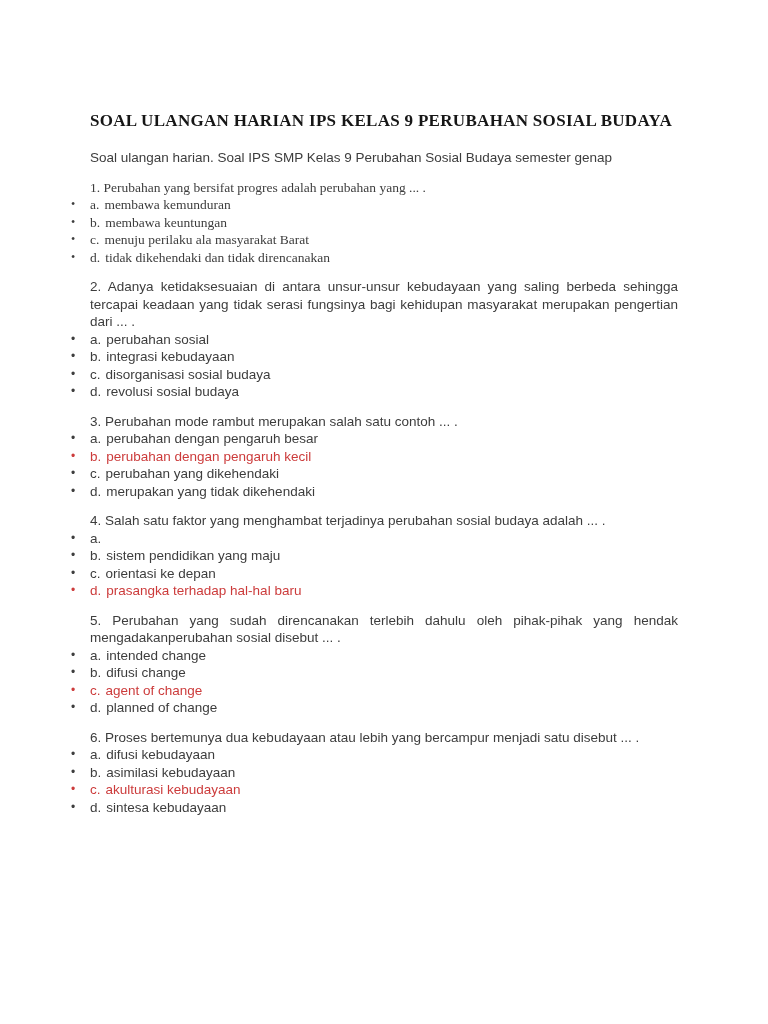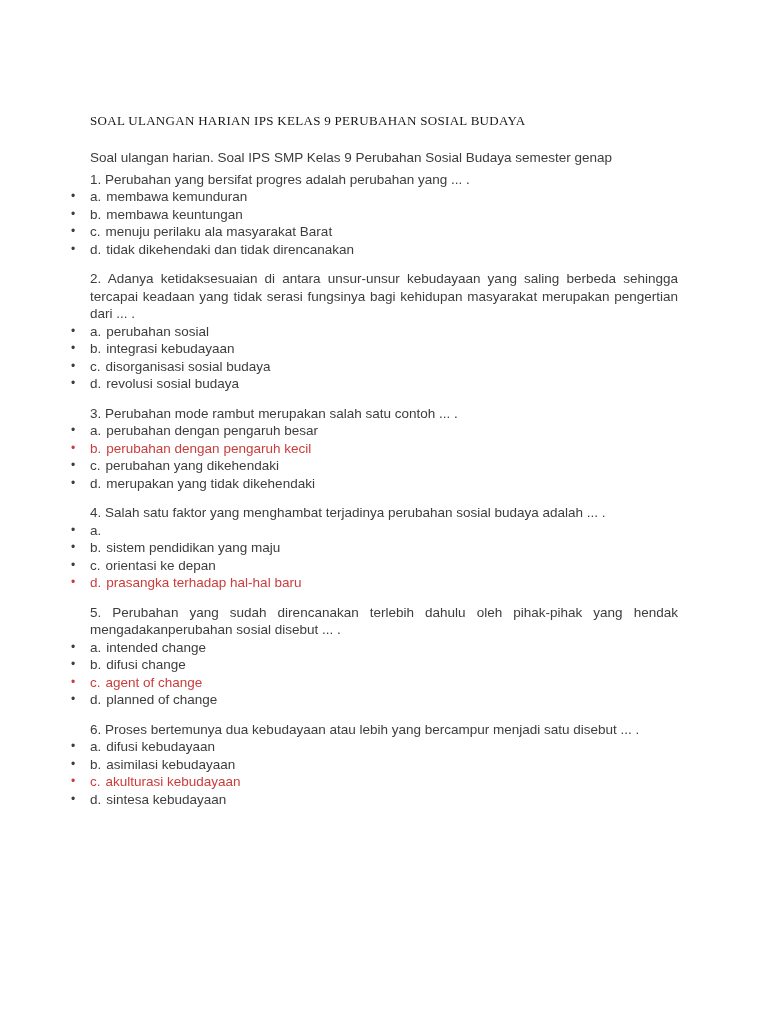--- a/index.html
+++ b/index.html
@@ -28,37 +28,37 @@
     left: 68px;
     top: 111px;
     width: 610px;
     color: var(--body-text);
     font-size: 13.5px;
     line-height: 17.5px;
   }
   .doc-title {
     margin: 0 0 0 22px;
     font-family: "Liberation Serif", "DejaVu Serif", serif;
-    font-size: 13px;
+    font-size: 17px;
     line-height: 20px;
-    font-weight: normal;
+    font-weight: bold;
     color: var(--title-text);
     letter-spacing: 0.3px;
     white-space: nowrap;
   }
   .subtitle {
-    margin: 18px 0 4px 22px;
+    margin: 18px 0 12px 22px;
   }
   .section-heading {
     margin: 51px 0 0 22px;
     text-align: justify;
     text-align-last: justify;
   }
   .question-block { margin-top: 12px; }
-  .question-block.first { margin-top: 0; }
+  .question-block.first { margin-top: 0; font-family: Liberation Serif, serif; }
   .q-text {
     margin: 0 0 0 22px;
     text-align: justify;
   }
   .options {
     list-style: none;
     margin: 0;
     padding: 0;
   }
   .option { display: flex; }

